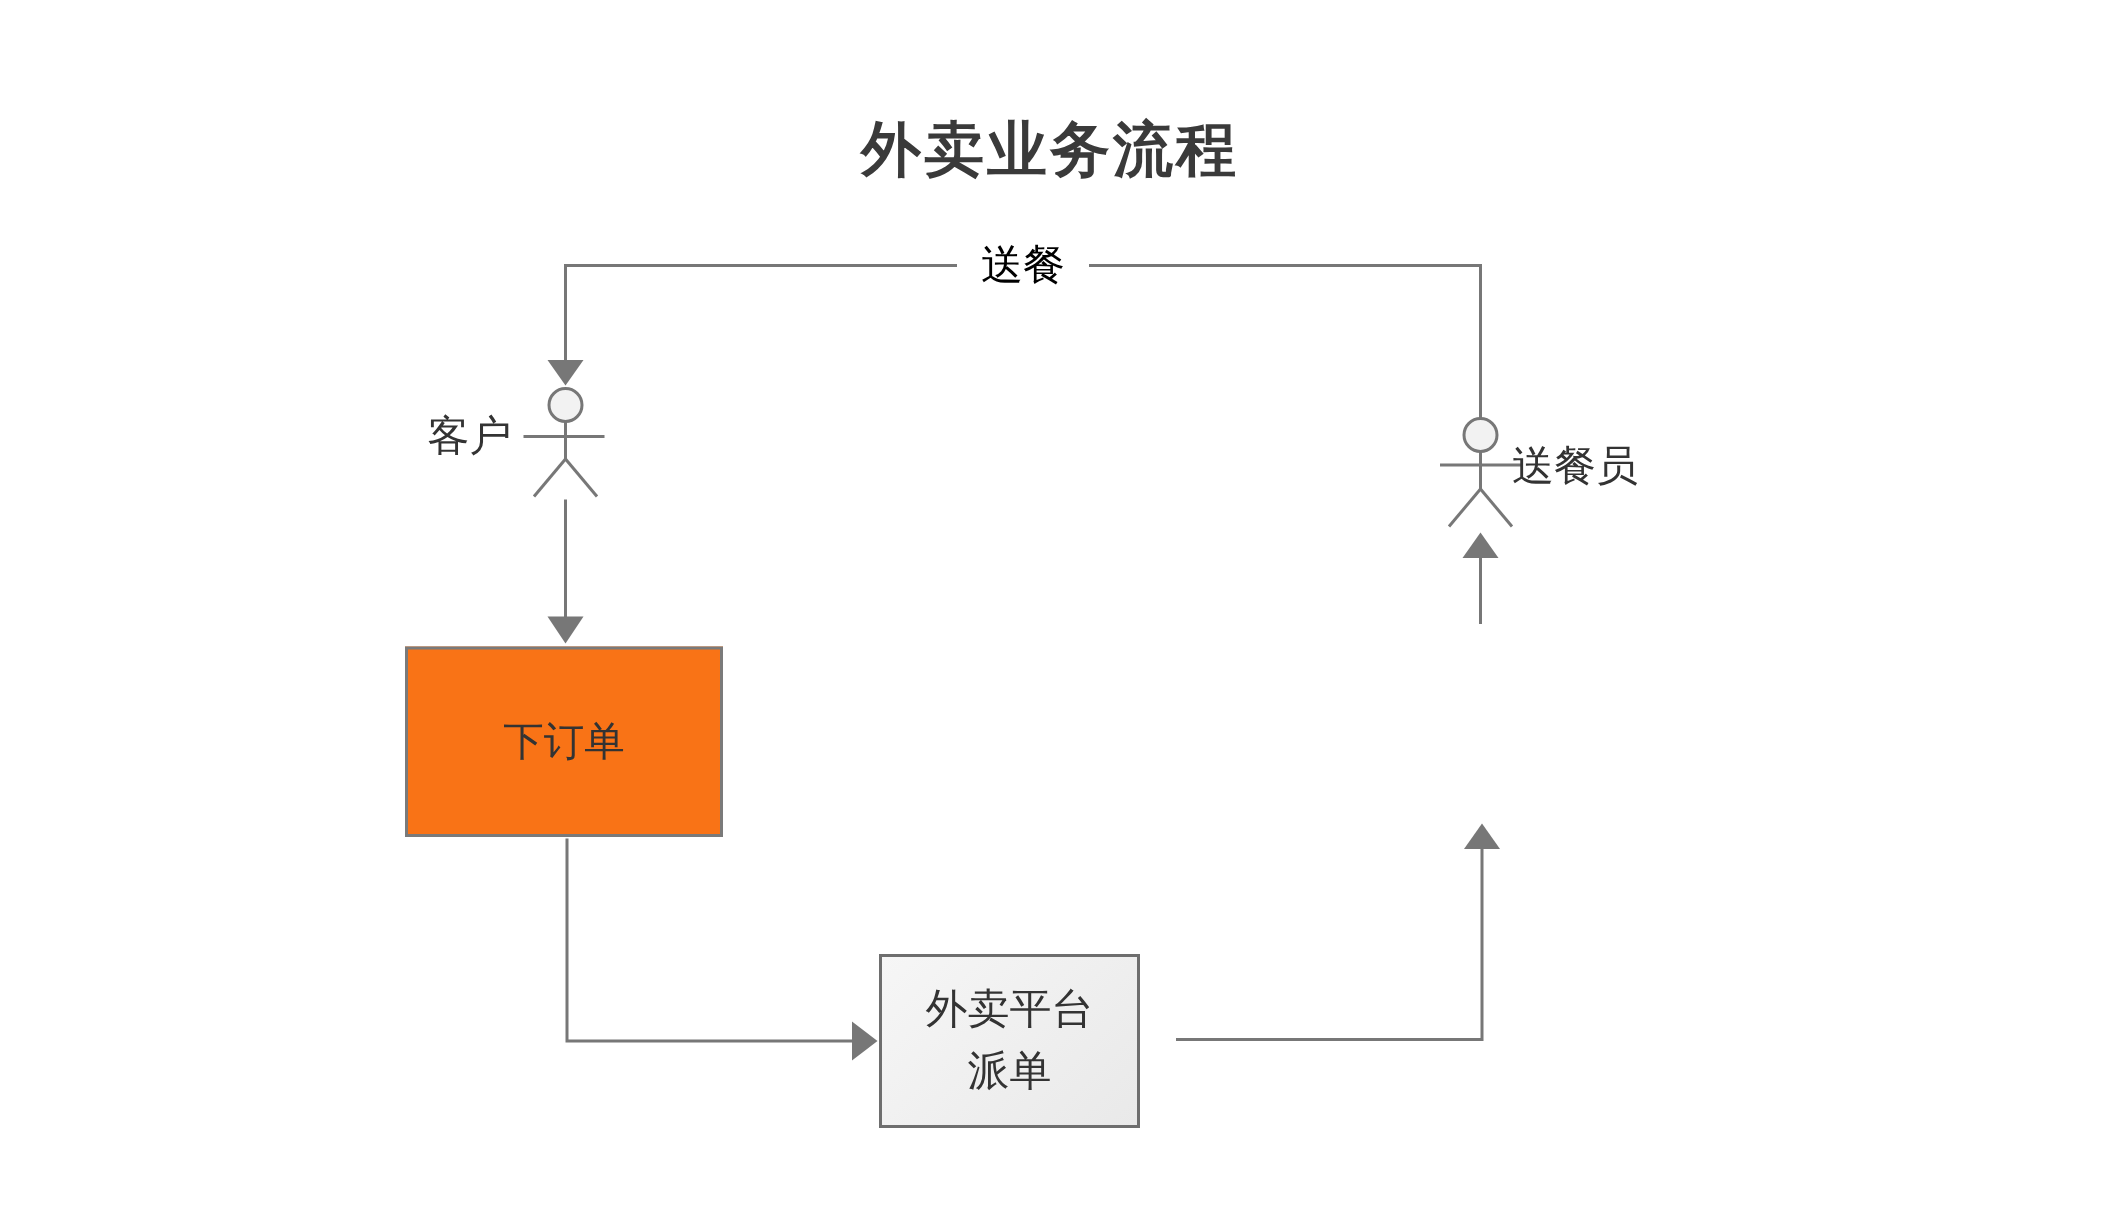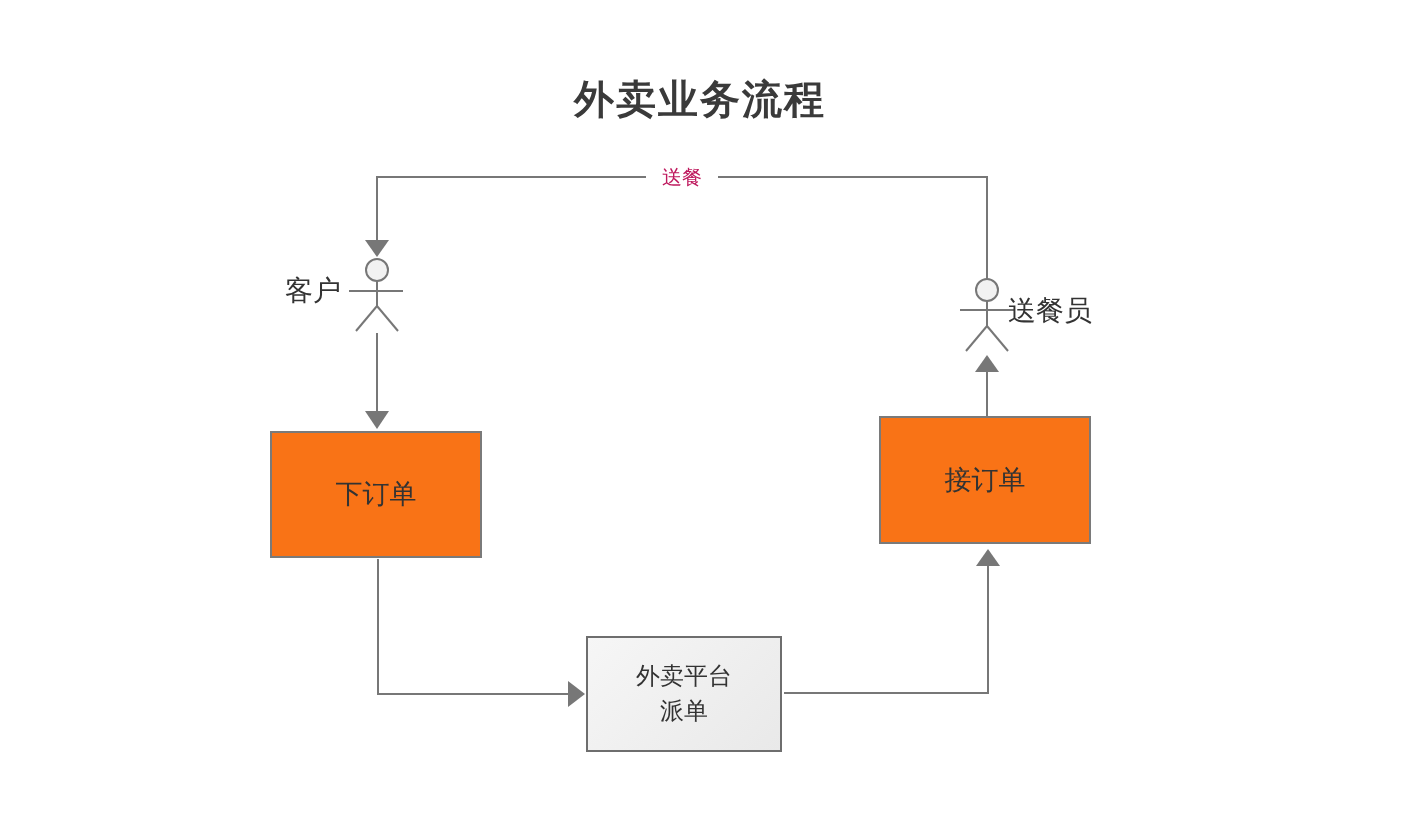--- a/index.html
+++ b/index.html
@@ -34,22 +34,22 @@
     width: 1408px;
     height: 819px;
   }
   .edge-label {
     position: absolute;
     left: 682px;
     top: 177px;
     transform: translate(-50%, -50%);
     background: #ffffff;
     padding: 0 16px;
-    font-size: 20px;
-    color: #be185d;
+    font-size: 28px;
+    color: #000000;
     white-space: nowrap;
   }
   .actor-label {
     position: absolute;
     font-size: 28px;
     color: #333333;
     white-space: nowrap;
     line-height: 30px;
   }
   .actor-label.customer { left: 285px; top: 276px; }
@@ -64,24 +64,24 @@
     align-items: center;
     justify-content: center;
     font-size: 27px;
     color: #333333;
     text-align: center;
     line-height: 1.5;
   }
   .node.place-order { left: 270px; top: 431px; width: 212px; height: 127px; }
   .node.accept-order { left: 879px; top: 416px; width: 212px; height: 128px; }
   .node.platform {
-    left: 586px; top: 636px; width: 196px; height: 116px;
+    left: 586px; top: 636px; width: 174px; height: 116px;
     border: 2.5px solid #6e6e6e;
     background: linear-gradient(135deg, #f6f6f6 0%, #e9e9e9 100%);
-    font-size: 24px;
+    font-size: 28px;
     line-height: 1.45;
   }
 </style>
 </head>
 <body>
 
 <div class="canvas">
 
   <div class="title">外卖业务流程</div>
 
@@ -132,22 +132,19 @@
   <div class="edge-label">送餐</div>
 
   <div class="actor-label customer">客户</div>
 
   <div class="actor-label courier">送餐员</div>
 
   <div class="node place-order">
     <span>下订单</span>
   </div>
 
-  <div class="node accept-order">
-    <span>接订单</span>
-  </div>
 
   <div class="node platform">
     <span>外卖平台</span>
     <span>派单</span>
   </div>
 
 </div>
 
 </body></html>

